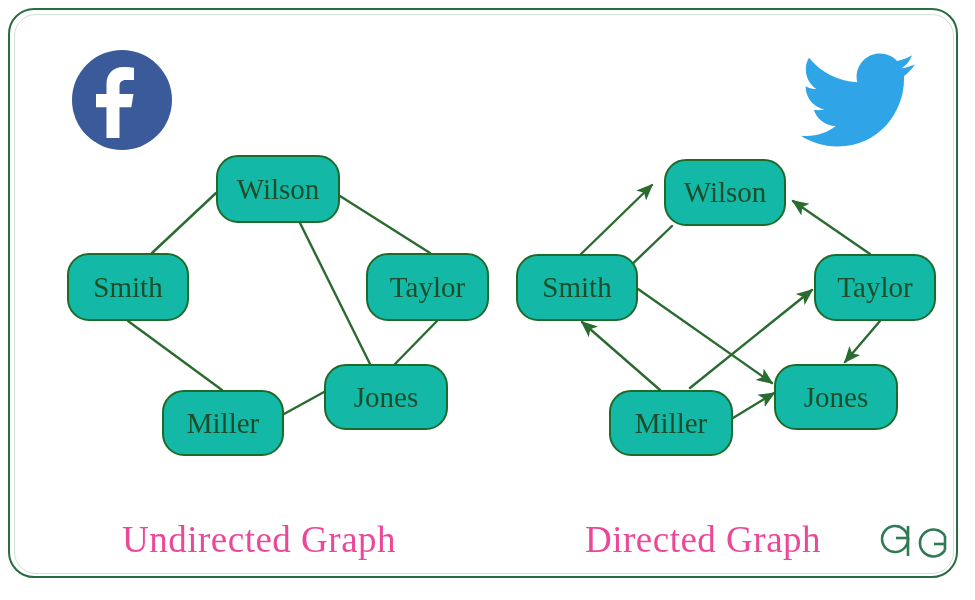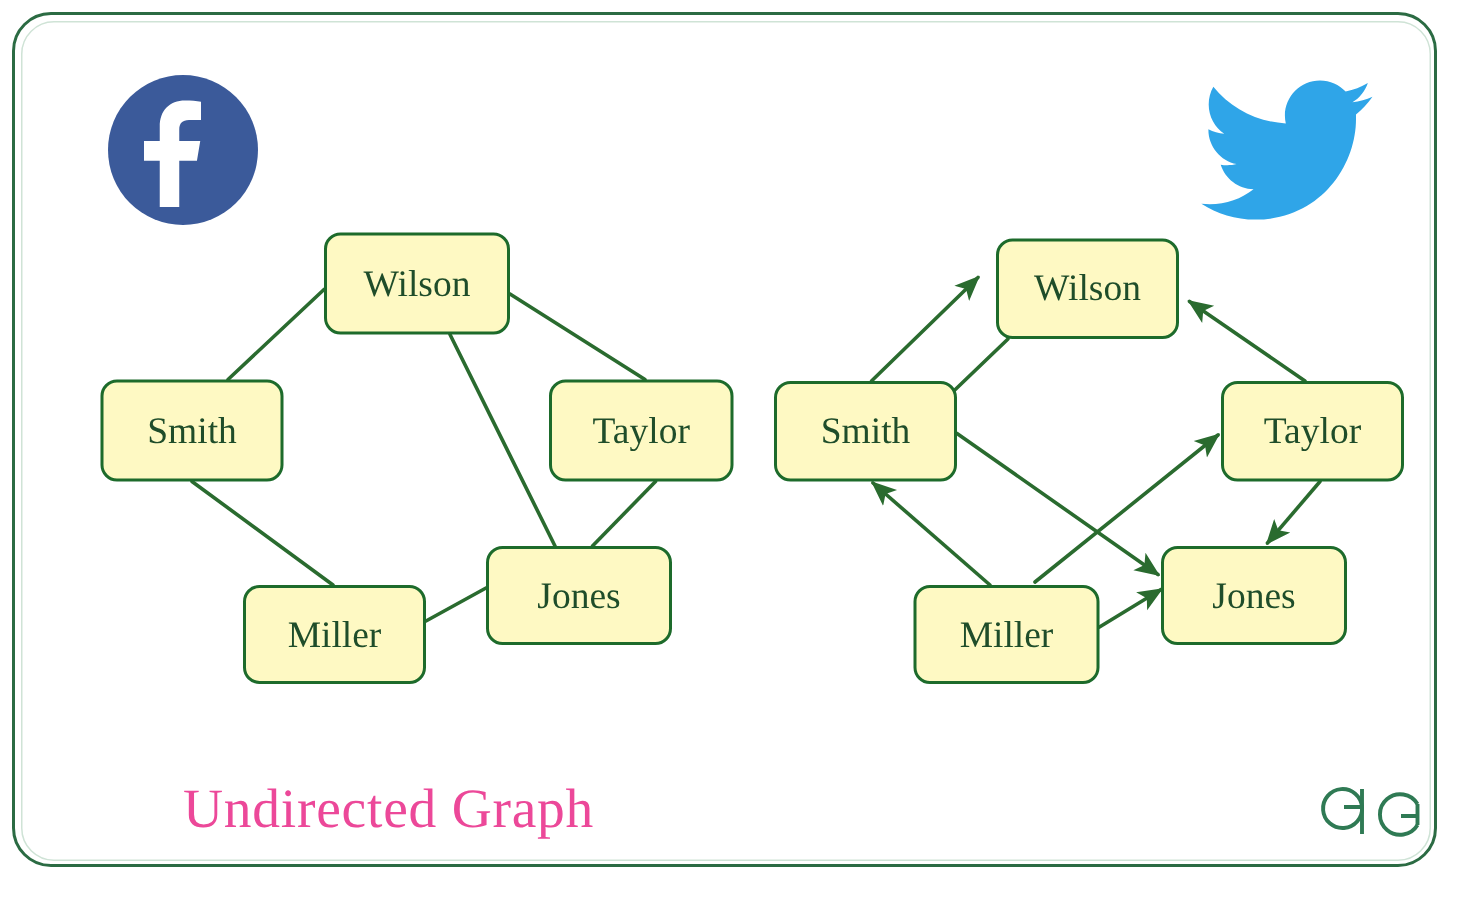--- a/index.html
+++ b/index.html
@@ -39,27 +39,27 @@
     border: 1px solid #cfe3d6;
     border-radius: 22px;
     box-sizing: border-box;
     background: #ffffff;
   }
   
   .node {
     position: absolute;
     box-sizing: border-box;
     border: 2px solid #1d6b2b;
-    border-radius: 11px;
-    background: #fef9c3;
+    border-radius: 22px;
+    background: #14b8a6;
     display: flex;
     align-items: center;
     justify-content: center;
     color: #1f4d2a;
-    font-size: 25px;
+    font-size: 29px;
     line-height: 1;
     z-index: 5;
     user-select: none;
   }
   .edge-layer {
     position: absolute;
     left: 0;
     top: 0;
     width: 975px;
     height: 600px;
@@ -180,20 +180,21 @@
     <span>Taylor</span>
   </div>
   <div class="node" style="left:774px; top:364px; width:124px; height:66px;">
     <span>Jones</span>
   </div>
   <div class="node" style="left:609px; top:390px; width:124px; height:66px;">
     <span>Miller</span>
   </div>
 
   <div class="caption" style="left:122px; top:518px;">Undirected Graph</div>
+  <div class="caption" style="left:585px; top:518px;">Directed Graph</div>
 
   <svg class="watermark" viewBox="0 0 74 52">
     <g fill="none" stroke="#2f7a54" stroke-width="2.6">
       <path d="M30 20 a13 13 0 1 0 -12 14 a13 13 0 0 0 12 -14 z" transform="translate(0,0)"></path>
       <path d="M18 20 h13"></path>
       <path d="M30 8 v30"></path>
       <path d="M67 18 a13.5 13.5 0 1 0 0 14"></path>
       <path d="M56 26 h11"></path>
       <path d="M67 18 v14"></path>
     </g>

